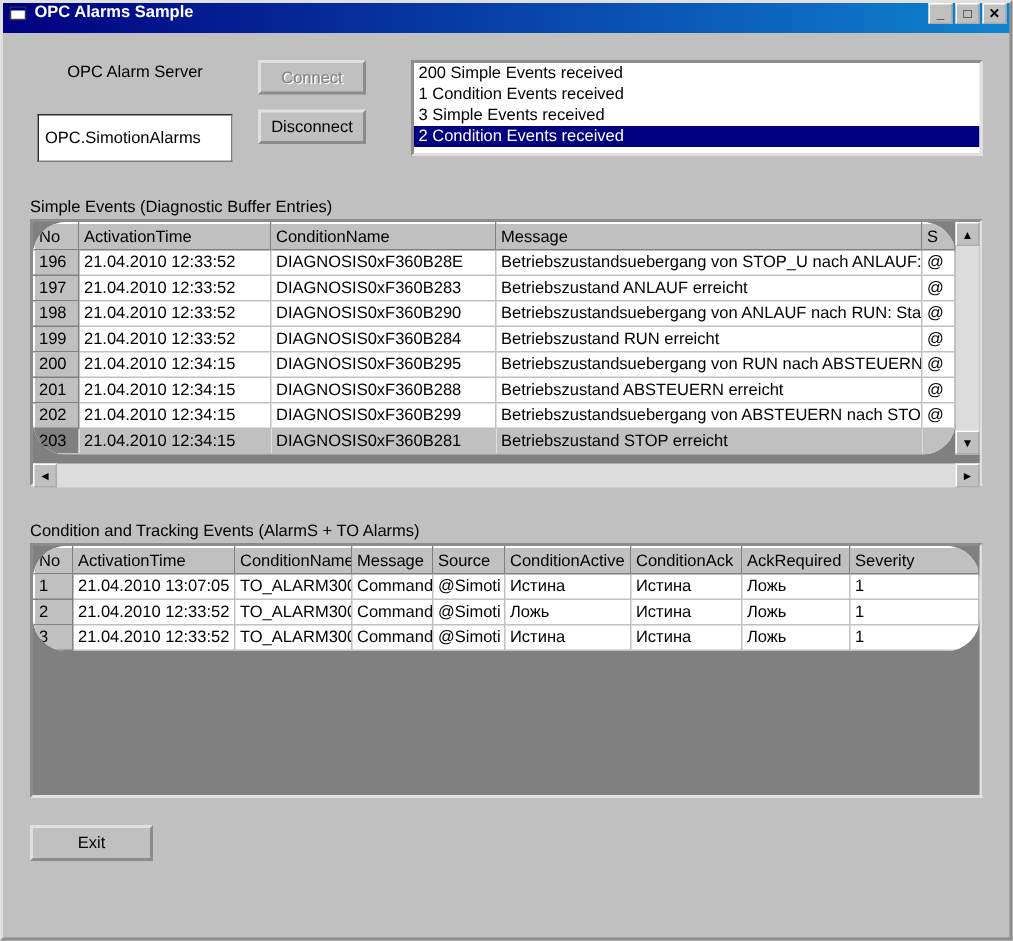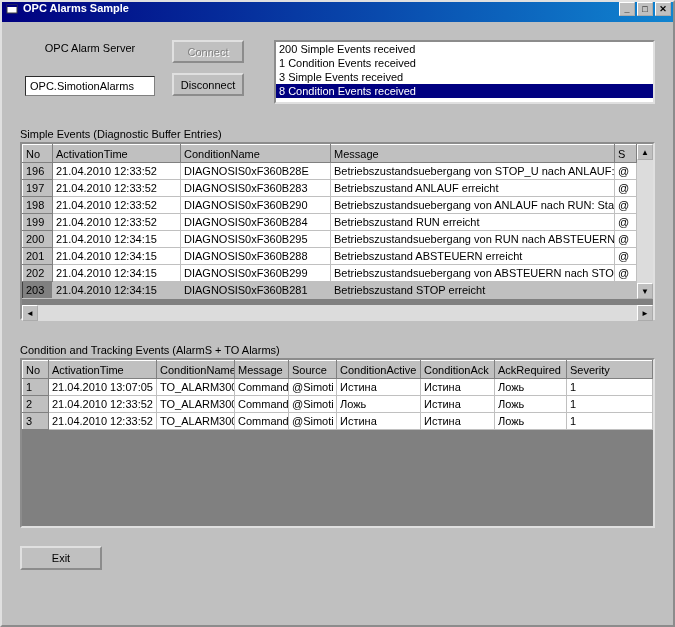--- a/index.html
+++ b/index.html
@@ -42,21 +42,21 @@
     cursor: pointer;
   }
 
   .client { flex: 1; padding: 18px 18px 14px 18px; position: relative; }
 
   
   .top-row { display: flex; align-items: flex-start; gap: 12px; }
   .server-block { display: flex; flex-direction: column; align-items: center; width: 140px; padding-top:2px;}
   .server-label { margin-bottom: 22px; }
   .server-input {
-    width: 130px; height: 20px;
+    width: 130px; height: 32px;
     border: 1px inset #808080;
     background: #fff;
     padding: 2px 4px;
     font-size: 11px;
     font-family: inherit;
   }
   .btn-col { display: flex; flex-direction: column; gap: 10px; margin-top:0;}
   .win-btn {
     width: 72px; height: 23px;
     background: #c0c0c0;
@@ -87,20 +87,21 @@
     border: 2px inset #e0e0e0;
     background: #808080;
     position: relative;
   }
   .grid-frame.simple { height: 178px; }
   .grid-frame.cond { height: 170px; }
 
   .grid-body {
     background: #fff;
     overflow: hidden;
+    border-radius: 22px;
   }
   table.grid {
     border-collapse: collapse;
     width: 100%;
     table-layout: fixed;
     font-size: 11px;
   }
   table.grid th {
     background: #c0c0c0;
     border: 1px solid;
@@ -196,21 +197,21 @@
         <input class="server-input" value="OPC.SimotionAlarms" style="">
       </div>
       <div class="btn-col">
         <button class="win-btn" disabled="">Connect</button>
         <button class="win-btn">Disconnect</button>
       </div>
       <div class="listbox" id="event-log">
           <div class="item">200 Simple Events received</div>
           <div class="item">1 Condition Events received</div>
           <div class="item">3 Simple Events received</div>
-          <div class="item selected">8 Condition Events received</div>
+          <div class="item selected">2 Condition Events received</div>
         </div>
     </div>
 
     <div class="section-label">Simple Events (Diagnostic Buffer Entries)</div>
     <div class="grid-frame simple">
       <div class="grid-inner">
         <div class="grid-main">
           <div class="grid-body">
             <table class="grid" id="simple-grid">
               <colgroup>

